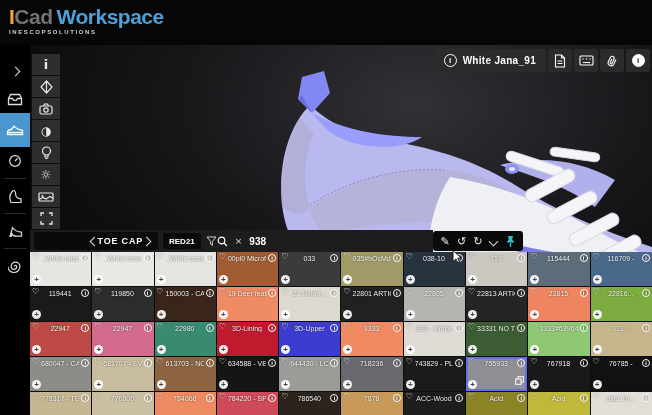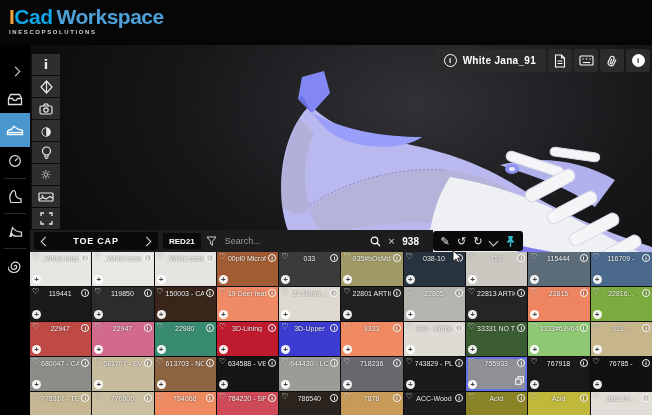--- a/index.html
+++ b/index.html
@@ -5,21 +5,21 @@
   html,body{margin:0;padding:0;background:#000;}
   body{width:652px;height:415px;overflow:hidden;position:relative;
        font-family:"Liberation Sans","DejaVu Sans",sans-serif;color:#eee;
        -webkit-font-smoothing:antialiased;}
   .glyph{font-family:"DejaVu Sans","Liberation Sans",sans-serif;}
 
   
   #appbar{position:absolute;left:0;top:0;width:652px;height:45px;background:#060606;z-index:30;}
   #logo{position:absolute;left:9px;top:6px;line-height:1;cursor:default;}
   #logo .l1{font-size:21px;font-weight:800;letter-spacing:-0.5px;}
-  #logo .li{color:#f2a33c;} #logo .lc{color:#0ea5e9;} #logo .lw{color:#4da0d8;margin-left:4px;}
+  #logo .li{color:#f2a33c;} #logo .lc{color:#737373;} #logo .lw{color:#4da0d8;margin-left:4px;}
   #logo .sub{font-size:6px;letter-spacing:1.6px;color:#cfcfcf;margin-top:2px;font-weight:700;}
 
   
   #sidebar{position:absolute;left:0;top:45px;width:30px;height:370px;background:#000;z-index:25;
            display:flex;flex-direction:column;align-items:center;}
   .sbtn{width:30px;height:28px;display:flex;align-items:center;justify-content:center;}
   .sbtn svg{display:block;}
   .sbtn.active{background:#4a97cf;height:34px;}
   .sdiv{width:22px;height:1px;background:#2a2a2a;margin:3px 0;}
   .chv{display:inline-block;width:6px;height:6px;border-right:1.7px solid #ddd;border-bottom:1.7px solid #ddd;}
@@ -46,21 +46,21 @@
   .icirc{width:11px;height:11px;border-radius:50%;border:1px solid #fff;color:#fff;
          display:flex;align-items:center;justify-content:center;font-size:8px;font-weight:700;font-style:normal;}
   .icirc.filled{background:#fff;color:#222;border-color:#fff;}
 
   
   #panel{position:absolute;left:30px;top:230px;width:622px;height:185px;z-index:20;}
   #pheader{position:absolute;left:0;top:0;width:622px;height:22px;}
   #pstrip{position:absolute;left:0;top:0;width:403px;height:22px;background:#1d1d1d;
           display:flex;align-items:center;padding-left:4px;box-sizing:border-box;}
   .blackbox{background:#0a0a0a;border-radius:3px;height:18px;display:flex;align-items:center;}
-  #partsel{width:124px;justify-content:space-between;padding:0 8px;box-sizing:border-box;}
+  #partsel{width:124px;justify-content:flex-end;padding:0 8px;box-sizing:border-box;}
   #partsel .lbl{font-size:9px;font-weight:700;letter-spacing:.8px;color:#fff;}
   #tagbox{margin-left:5px;padding:0 6px;font-size:8px;font-weight:700;color:#fff;height:16px;border-radius:2px;}
   #funnel{margin-left:5px;}
   #searchinput{flex:1;min-width:0;margin-left:6px;background:transparent;border:none;outline:none;
                color:#ddd;font-size:9px;font-family:inherit;}
   #searchinput::placeholder{color:#9a9a9a;}
   #searchicons{display:flex;align-items:center;gap:7px;margin-right:8px;}
   #clearx{color:#ddd;font-size:9px;line-height:1;}
   #count{font-size:10px;font-weight:700;color:#fff;margin-right:6px;}
   #peditbox{position:absolute;left:403px;top:1px;width:90px;height:20px;background:#0a0a0a;border-radius:3px;
@@ -271,21 +271,20 @@
     <div id="pstrip">
       <div id="partsel" class="blackbox">
         <span class="chv left"></span>
         <span class="lbl">TOE CAP</span>
         <span class="chv right"></span>
       </div>
       <div id="tagbox" class="blackbox">RED21</div>
       <svg id="funnel" width="11" height="11" viewBox="0 0 11 11">
         <path d="M1,1 h9 l-3.6,4.4 v4 l-1.8,-1.3 v-2.7 z" fill="none" stroke="#ccc" stroke-width="1"></path>
       </svg>
-      <input id="searchinput" value="" placeholder="Search..." style="">
       <div id="searchicons">
         <svg width="11" height="11" viewBox="0 0 11 11" fill="none" stroke="#fff" stroke-width="1.2">
           <circle cx="4.5" cy="4.5" r="3.3"></circle>
             <path d="M7,7 L10,10"></path>
         </svg>
         <span id="clearx" class="glyph">×</span>
         <span id="count">938</span>
       </div>
     </div>
     <div id="peditbox">

